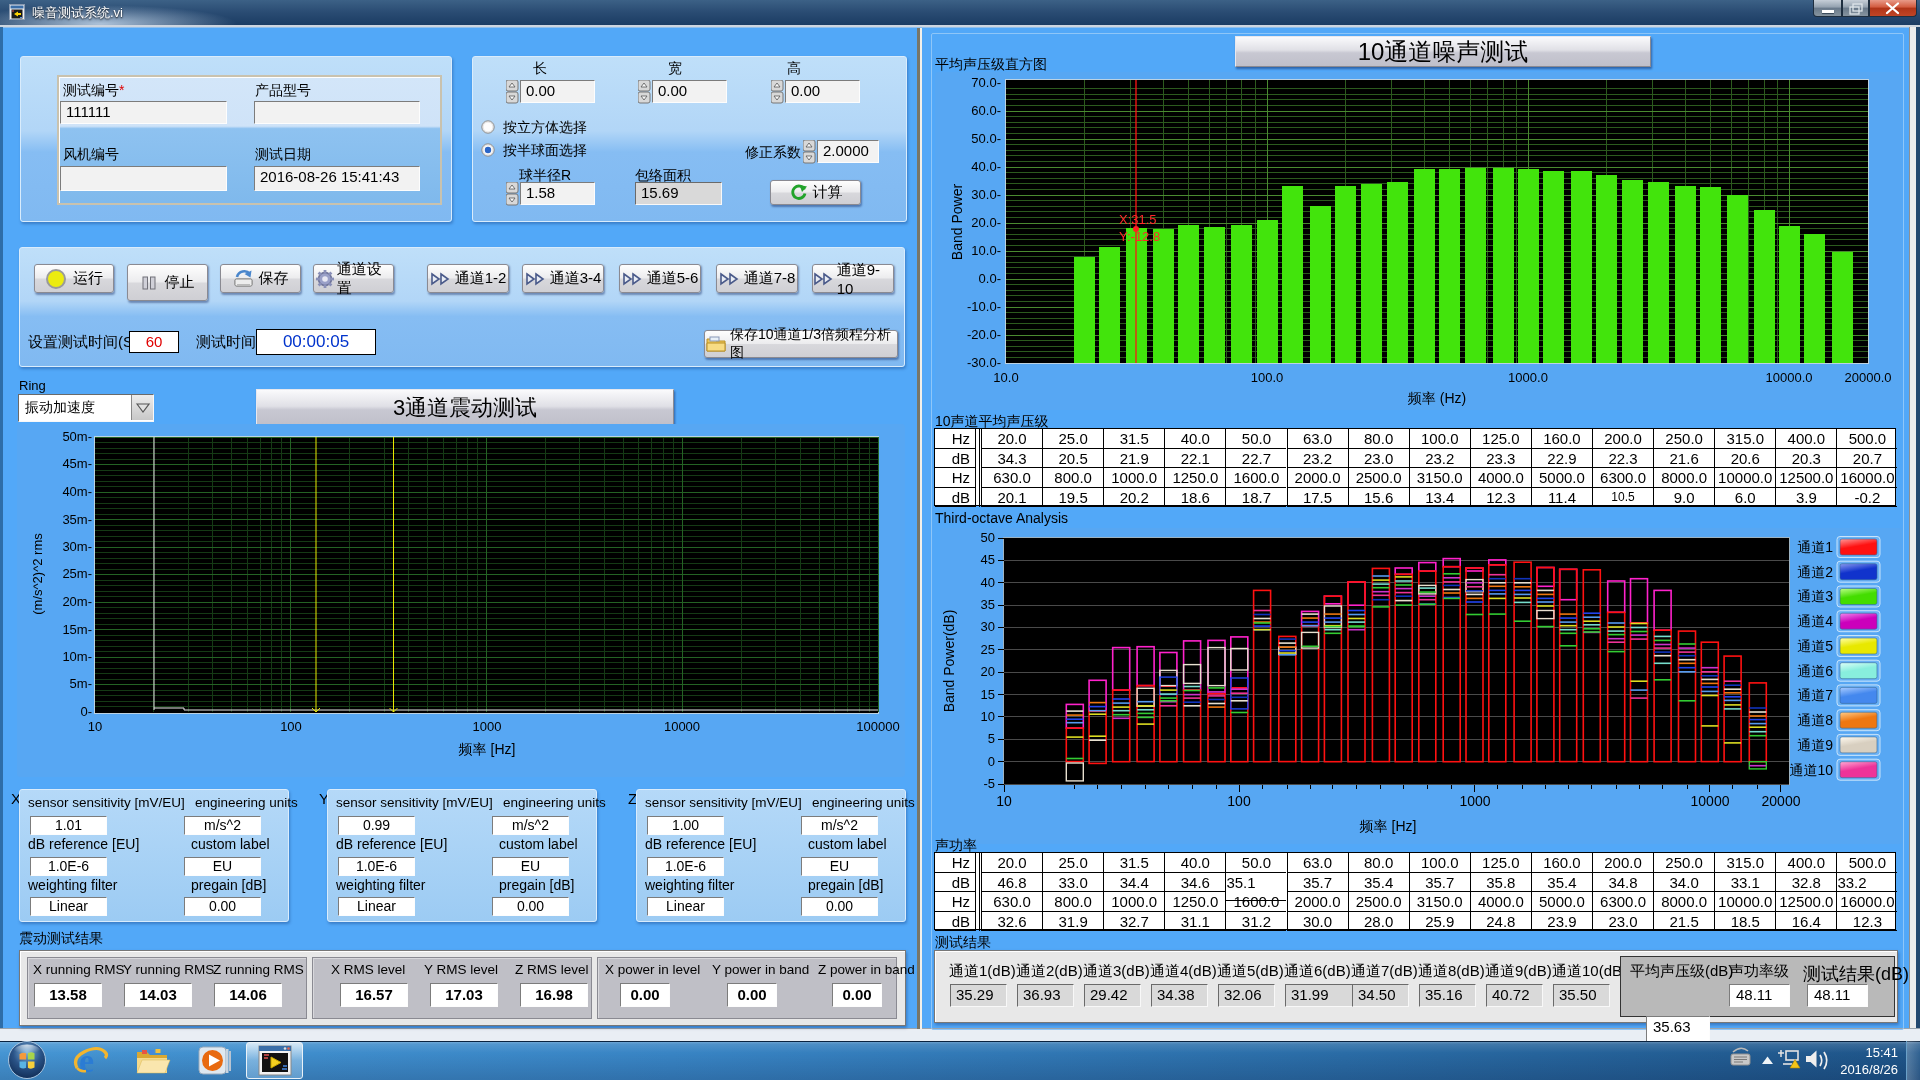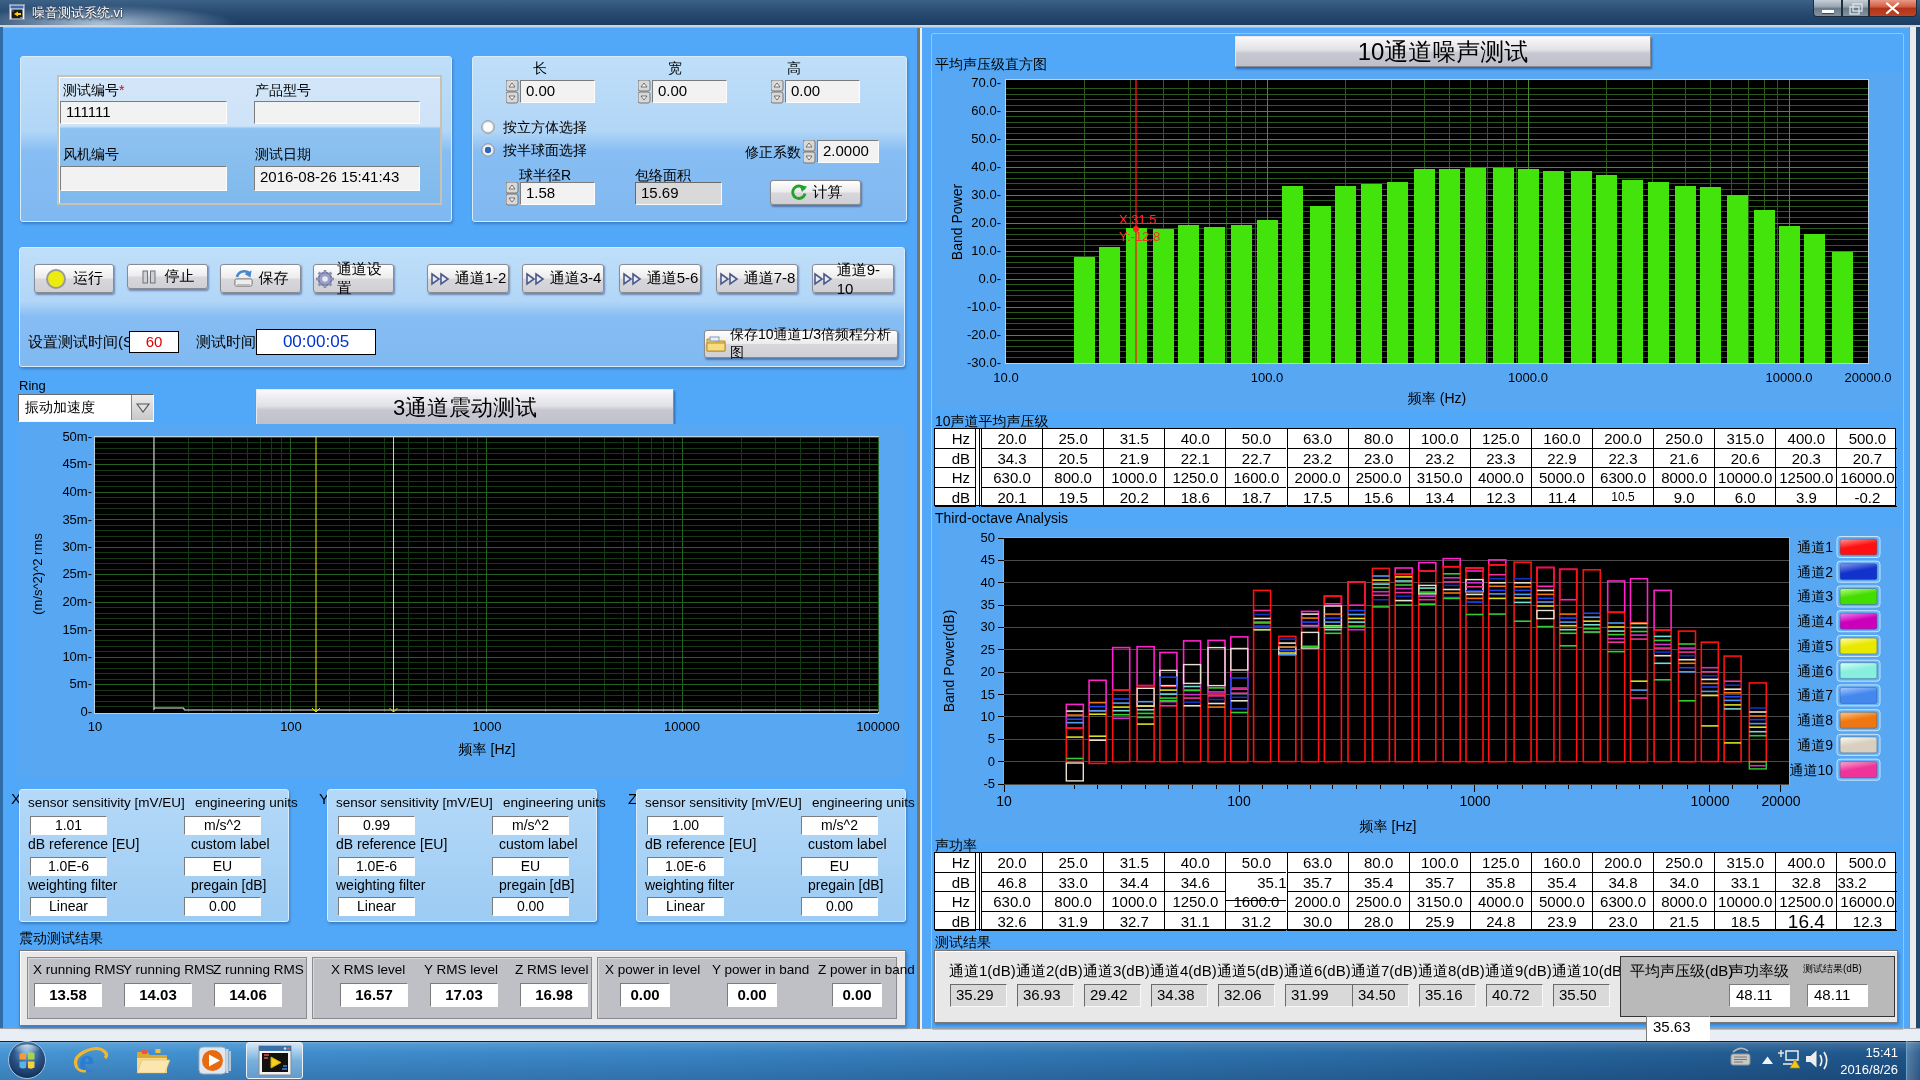--- a/index.html
+++ b/index.html
@@ -113,21 +113,21 @@
       <path d="M15.5 5.5 A6.2 6.2 0 1 0 16 9.5" fill="none" stroke="#21a32a" stroke-width="2.8"></path>
       <path d="M10.5 1 l7.5 1.5 l-5 5.5 z" fill="#21a32a"></path>
     </svg>计算</div>
 <div class="panel" style="left:19px;top:247px;width:886px;height:120px"></div>
 <div class="btn" style="left:34px;top:264px;width:80px;height:29px">
     <svg width="22" height="22" style="margin-right:6px">
       <circle cx="11" cy="11" r="9" fill="#ecec10" stroke="#9a9a9a" stroke-width="2"></circle>
     </svg>
     <span>运行</span>
   </div>
-<div class="btn" style="left:127px;top:264px;width:81px;height:25px">
+<div class="btn" style="left:127px;top:264px;width:81px;height:37px">
     <svg width="16" height="16" style="margin-right:8px">
       <rect x="2" y="2" width="4.5" height="12" fill="#d0d0d8" stroke="#707078"></rect>
       <rect x="9.5" y="2" width="4.5" height="12" fill="#d0d0d8" stroke="#707078"></rect>
     </svg>
     <span>停止</span>
   </div>
 <div class="btn" style="left:220px;top:264px;width:81px;height:29px">
     <svg width="21" height="19" style="margin-right:5px">
       <rect x="2" y="10" width="17" height="7" rx="1.5" fill="url(#svgr)" stroke="#8a8a8a"></rect>
       <rect x="2" y="10" width="17" height="7" rx="1.5" fill="#ededed" stroke="#8a8a8a"></rect>
@@ -852,21 +852,21 @@
     <div style="position:absolute;left:657.0px;top:0.0px;width:61.1px;height:19.5px;border-bottom:1px solid #000;border-left:1px solid #000;box-sizing:border-box;text-align:center;line-height:19px;font-size:15px">200.0</div>
     <div style="position:absolute;left:718.1px;top:0.0px;width:61.1px;height:19.5px;border-bottom:1px solid #000;border-left:1px solid #000;box-sizing:border-box;text-align:center;line-height:19px;font-size:15px">250.0</div>
     <div style="position:absolute;left:779.2px;top:0.0px;width:61.1px;height:19.5px;border-bottom:1px solid #000;border-left:1px solid #000;box-sizing:border-box;text-align:center;line-height:19px;font-size:15px">315.0</div>
     <div style="position:absolute;left:840.3px;top:0.0px;width:61.1px;height:19.5px;border-bottom:1px solid #000;border-left:1px solid #000;box-sizing:border-box;text-align:center;line-height:19px;font-size:15px">400.0</div>
     <div style="position:absolute;left:901.4px;top:0.0px;width:61.1px;height:19.5px;border-bottom:1px solid #000;border-left:1px solid #000;box-sizing:border-box;text-align:center;line-height:19px;font-size:15px">500.0</div>
     <div style="position:absolute;left:0;top:19.5px;width:41px;height:19.5px;border-bottom:1px solid #000;border-right:1px solid #000;box-sizing:border-box;text-align:right;padding-right:5px;line-height:19px;font-size:15px">dB</div>
     <div style="position:absolute;left:46.0px;top:19.5px;width:61.1px;height:19.5px;border-bottom:1px solid #000;border-left:1px solid #000;box-sizing:border-box;text-align:center;line-height:19px;font-size:15px">46.8</div>
     <div style="position:absolute;left:107.1px;top:19.5px;width:61.1px;height:19.5px;border-bottom:1px solid #000;border-left:1px solid #000;box-sizing:border-box;text-align:center;line-height:19px;font-size:15px">33.0</div>
     <div style="position:absolute;left:168.2px;top:19.5px;width:61.1px;height:19.5px;border-bottom:1px solid #000;border-left:1px solid #000;box-sizing:border-box;text-align:center;line-height:19px;font-size:15px">34.4</div>
     <div style="position:absolute;left:229.3px;top:19.5px;width:61.1px;height:19.5px;border-bottom:1px solid #000;border-left:1px solid #000;box-sizing:border-box;text-align:center;line-height:19px;font-size:15px">34.6</div>
-    <div style="position:absolute;left:290.4px;top:19.5px;width:61.1px;height:28px;border-bottom:1px solid #000;border-left:1px solid #000;box-sizing:border-box;text-align:right;line-height:19px;font-size:15px">35.1</div>
+    <div style="position:absolute;left:290.4px;top:19.5px;width:61.1px;height:28px;border-bottom:1px solid #000;border-left:1px solid #000;box-sizing:border-box;text-align:left;line-height:19px;font-size:15px">35.1</div>
     <div style="position:absolute;left:351.5px;top:19.5px;width:61.1px;height:19.5px;border-bottom:1px solid #000;border-left:1px solid #000;box-sizing:border-box;text-align:center;line-height:19px;font-size:15px">35.7</div>
     <div style="position:absolute;left:412.6px;top:19.5px;width:61.1px;height:19.5px;border-bottom:1px solid #000;border-left:1px solid #000;box-sizing:border-box;text-align:center;line-height:19px;font-size:15px">35.4</div>
     <div style="position:absolute;left:473.7px;top:19.5px;width:61.1px;height:19.5px;border-bottom:1px solid #000;border-left:1px solid #000;box-sizing:border-box;text-align:center;line-height:19px;font-size:15px">35.7</div>
     <div style="position:absolute;left:534.8px;top:19.5px;width:61.1px;height:19.5px;border-bottom:1px solid #000;border-left:1px solid #000;box-sizing:border-box;text-align:center;line-height:19px;font-size:15px">35.8</div>
     <div style="position:absolute;left:595.9px;top:19.5px;width:61.1px;height:19.5px;border-bottom:1px solid #000;border-left:1px solid #000;box-sizing:border-box;text-align:center;line-height:19px;font-size:15px">35.4</div>
     <div style="position:absolute;left:657.0px;top:19.5px;width:61.1px;height:19.5px;border-bottom:1px solid #000;border-left:1px solid #000;box-sizing:border-box;text-align:center;line-height:19px;font-size:15px">34.8</div>
     <div style="position:absolute;left:718.1px;top:19.5px;width:61.1px;height:19.5px;border-bottom:1px solid #000;border-left:1px solid #000;box-sizing:border-box;text-align:center;line-height:19px;font-size:15px">34.0</div>
     <div style="position:absolute;left:779.2px;top:19.5px;width:61.1px;height:19.5px;border-bottom:1px solid #000;border-left:1px solid #000;box-sizing:border-box;text-align:center;line-height:19px;font-size:15px">33.1</div>
     <div style="position:absolute;left:840.3px;top:19.5px;width:61.1px;height:19.5px;border-bottom:1px solid #000;border-left:1px solid #000;box-sizing:border-box;text-align:center;line-height:19px;font-size:15px">32.8</div>
     <div style="position:absolute;left:901.4px;top:19.5px;width:61.1px;height:19.5px;border-bottom:1px solid #000;border-left:1px solid #000;box-sizing:border-box;text-align:left;line-height:19px;font-size:15px">33.2</div>
@@ -893,21 +893,21 @@
     <div style="position:absolute;left:229.3px;top:58.5px;width:61.1px;height:19.5px;border-bottom:1px solid #000;border-left:1px solid #000;box-sizing:border-box;text-align:center;line-height:19px;font-size:15px">31.1</div>
     <div style="position:absolute;left:290.4px;top:58.5px;width:61.1px;height:19.5px;border-bottom:1px solid #000;border-left:1px solid #000;box-sizing:border-box;text-align:center;line-height:19px;font-size:15px">31.2</div>
     <div style="position:absolute;left:351.5px;top:58.5px;width:61.1px;height:19.5px;border-bottom:1px solid #000;border-left:1px solid #000;box-sizing:border-box;text-align:center;line-height:19px;font-size:15px">30.0</div>
     <div style="position:absolute;left:412.6px;top:58.5px;width:61.1px;height:19.5px;border-bottom:1px solid #000;border-left:1px solid #000;box-sizing:border-box;text-align:center;line-height:19px;font-size:15px">28.0</div>
     <div style="position:absolute;left:473.7px;top:58.5px;width:61.1px;height:19.5px;border-bottom:1px solid #000;border-left:1px solid #000;box-sizing:border-box;text-align:center;line-height:19px;font-size:15px">25.9</div>
     <div style="position:absolute;left:534.8px;top:58.5px;width:61.1px;height:19.5px;border-bottom:1px solid #000;border-left:1px solid #000;box-sizing:border-box;text-align:center;line-height:19px;font-size:15px">24.8</div>
     <div style="position:absolute;left:595.9px;top:58.5px;width:61.1px;height:19.5px;border-bottom:1px solid #000;border-left:1px solid #000;box-sizing:border-box;text-align:center;line-height:19px;font-size:15px">23.9</div>
     <div style="position:absolute;left:657.0px;top:58.5px;width:61.1px;height:19.5px;border-bottom:1px solid #000;border-left:1px solid #000;box-sizing:border-box;text-align:center;line-height:19px;font-size:15px">23.0</div>
     <div style="position:absolute;left:718.1px;top:58.5px;width:61.1px;height:19.5px;border-bottom:1px solid #000;border-left:1px solid #000;box-sizing:border-box;text-align:center;line-height:19px;font-size:15px">21.5</div>
     <div style="position:absolute;left:779.2px;top:58.5px;width:61.1px;height:19.5px;border-bottom:1px solid #000;border-left:1px solid #000;box-sizing:border-box;text-align:center;line-height:19px;font-size:15px">18.5</div>
-    <div style="position:absolute;left:840.3px;top:58.5px;width:61.1px;height:19.5px;border-bottom:1px solid #000;border-left:1px solid #000;box-sizing:border-box;text-align:center;line-height:19px;font-size:19px">16.4</div>
+    <div style="position:absolute;left:840.3px;top:58.5px;width:61.1px;height:19.5px;border-bottom:1px solid #000;border-left:1px solid #000;box-sizing:border-box;text-align:center;line-height:19px;font-size:15px">16.4</div>
     <div style="position:absolute;left:901.4px;top:58.5px;width:61.1px;height:19.5px;border-bottom:1px solid #000;border-left:1px solid #000;box-sizing:border-box;text-align:center;line-height:19px;font-size:15px">12.3</div>
     <div style="position:absolute;left:44px;top:0;width:1px;height:78px;background:#000"></div>
   </div>
 <div class="lbl" style="left:935px;top:934px">测试结果</div>
 <div class="abs" style="left:934px;top:950px;width:964px;height:73px;background:#e8e8e8;border:1px solid #777;box-shadow:inset 1px 1px 0 #fff,1px 2px 3px rgba(0,30,90,.35)"></div>
 <div class="lbl" style="left:949px;top:962px;font-size:15px">通道1(dB)</div>
 <div class="gbox" style="left:950px;top:984px;width:57px;height:23px;line-height:20px;border-top-color:#6a6a6a">35.29</div>
 <div class="lbl" style="left:1016px;top:962px;font-size:15px">通道2(dB)</div>
 <div class="gbox" style="left:1017px;top:984px;width:57px;height:23px;line-height:20px;border-top-color:#6a6a6a">36.93</div>
 <div class="lbl" style="left:1083px;top:962px;font-size:15px">通道3(dB)</div>
@@ -922,21 +922,21 @@
 <div class="gbox" style="left:1352px;top:984px;width:57px;height:23px;line-height:20px;border-top-color:#6a6a6a">34.50</div>
 <div class="lbl" style="left:1418px;top:962px;font-size:15px">通道8(dB)</div>
 <div class="gbox" style="left:1419px;top:984px;width:57px;height:23px;line-height:20px;border-top-color:#6a6a6a">35.16</div>
 <div class="lbl" style="left:1485px;top:962px;font-size:15px">通道9(dB)</div>
 <div class="gbox" style="left:1486px;top:984px;width:57px;height:23px;line-height:20px;border-top-color:#6a6a6a">40.72</div>
 <div class="lbl" style="left:1552px;top:962px;font-size:15px">通道10(dB)</div>
 <div class="gbox" style="left:1553px;top:984px;width:57px;height:23px;line-height:20px;border-top-color:#6a6a6a">35.50</div>
 <div class="abs" style="left:1620px;top:956px;width:275px;height:61px;background:#b9b9b9;border:1px solid #333"></div>
 <div class="lbl" style="left:1630px;top:962px;font-size:15px">平均声压级(dB)</div>
 <div class="lbl" style="left:1729px;top:962px;font-size:15px">声功率级</div>
-<div class="lbl" style="left:1803px;top:962px;font-size:10px">测试结果(dB)</div>
+<div class="lbl" style="left:1803px;top:962px;font-size:18px">测试结果(dB)</div>
 <div class="winp" style="left:1646px;top:1016px;width:64px;height:32px;font-size:15px;line-height:20px;text-align:left;padding-left:6px">35.63</div>
 <div class="winp" style="left:1729px;top:984px;width:61px;height:23px;font-size:15px;line-height:20px;text-align:left;padding-left:6px">48.11</div>
 <div class="winp" style="left:1807px;top:984px;width:61px;height:23px;font-size:15px;line-height:20px;text-align:left;padding-left:6px">48.11</div>
 <div class="abs" style="left:0;top:1041px;width:1920px;height:39px;background:linear-gradient(to right,#4595d3 0%,#3884c4 35%,#2a6ca6 70%,#1e5488 100%)">
 <div class="abs" style="left:0;top:0;width:1920px;height:39px;background:linear-gradient(to bottom,rgba(255,255,255,.35) 0,rgba(255,255,255,.12) 3px,rgba(255,255,255,0) 12px,rgba(0,0,30,.15) 38px)"></div>
 <div class="abs" style="left:0;top:0;width:1920px;height:1px;background:#0a2340"></div>
   </div>
 <svg width="44" height="42" style="position:absolute;left:6px;top:1040px">
 <defs>
       <radialGradient id="orb" cx="0.5" cy="0.3" r="0.75">

